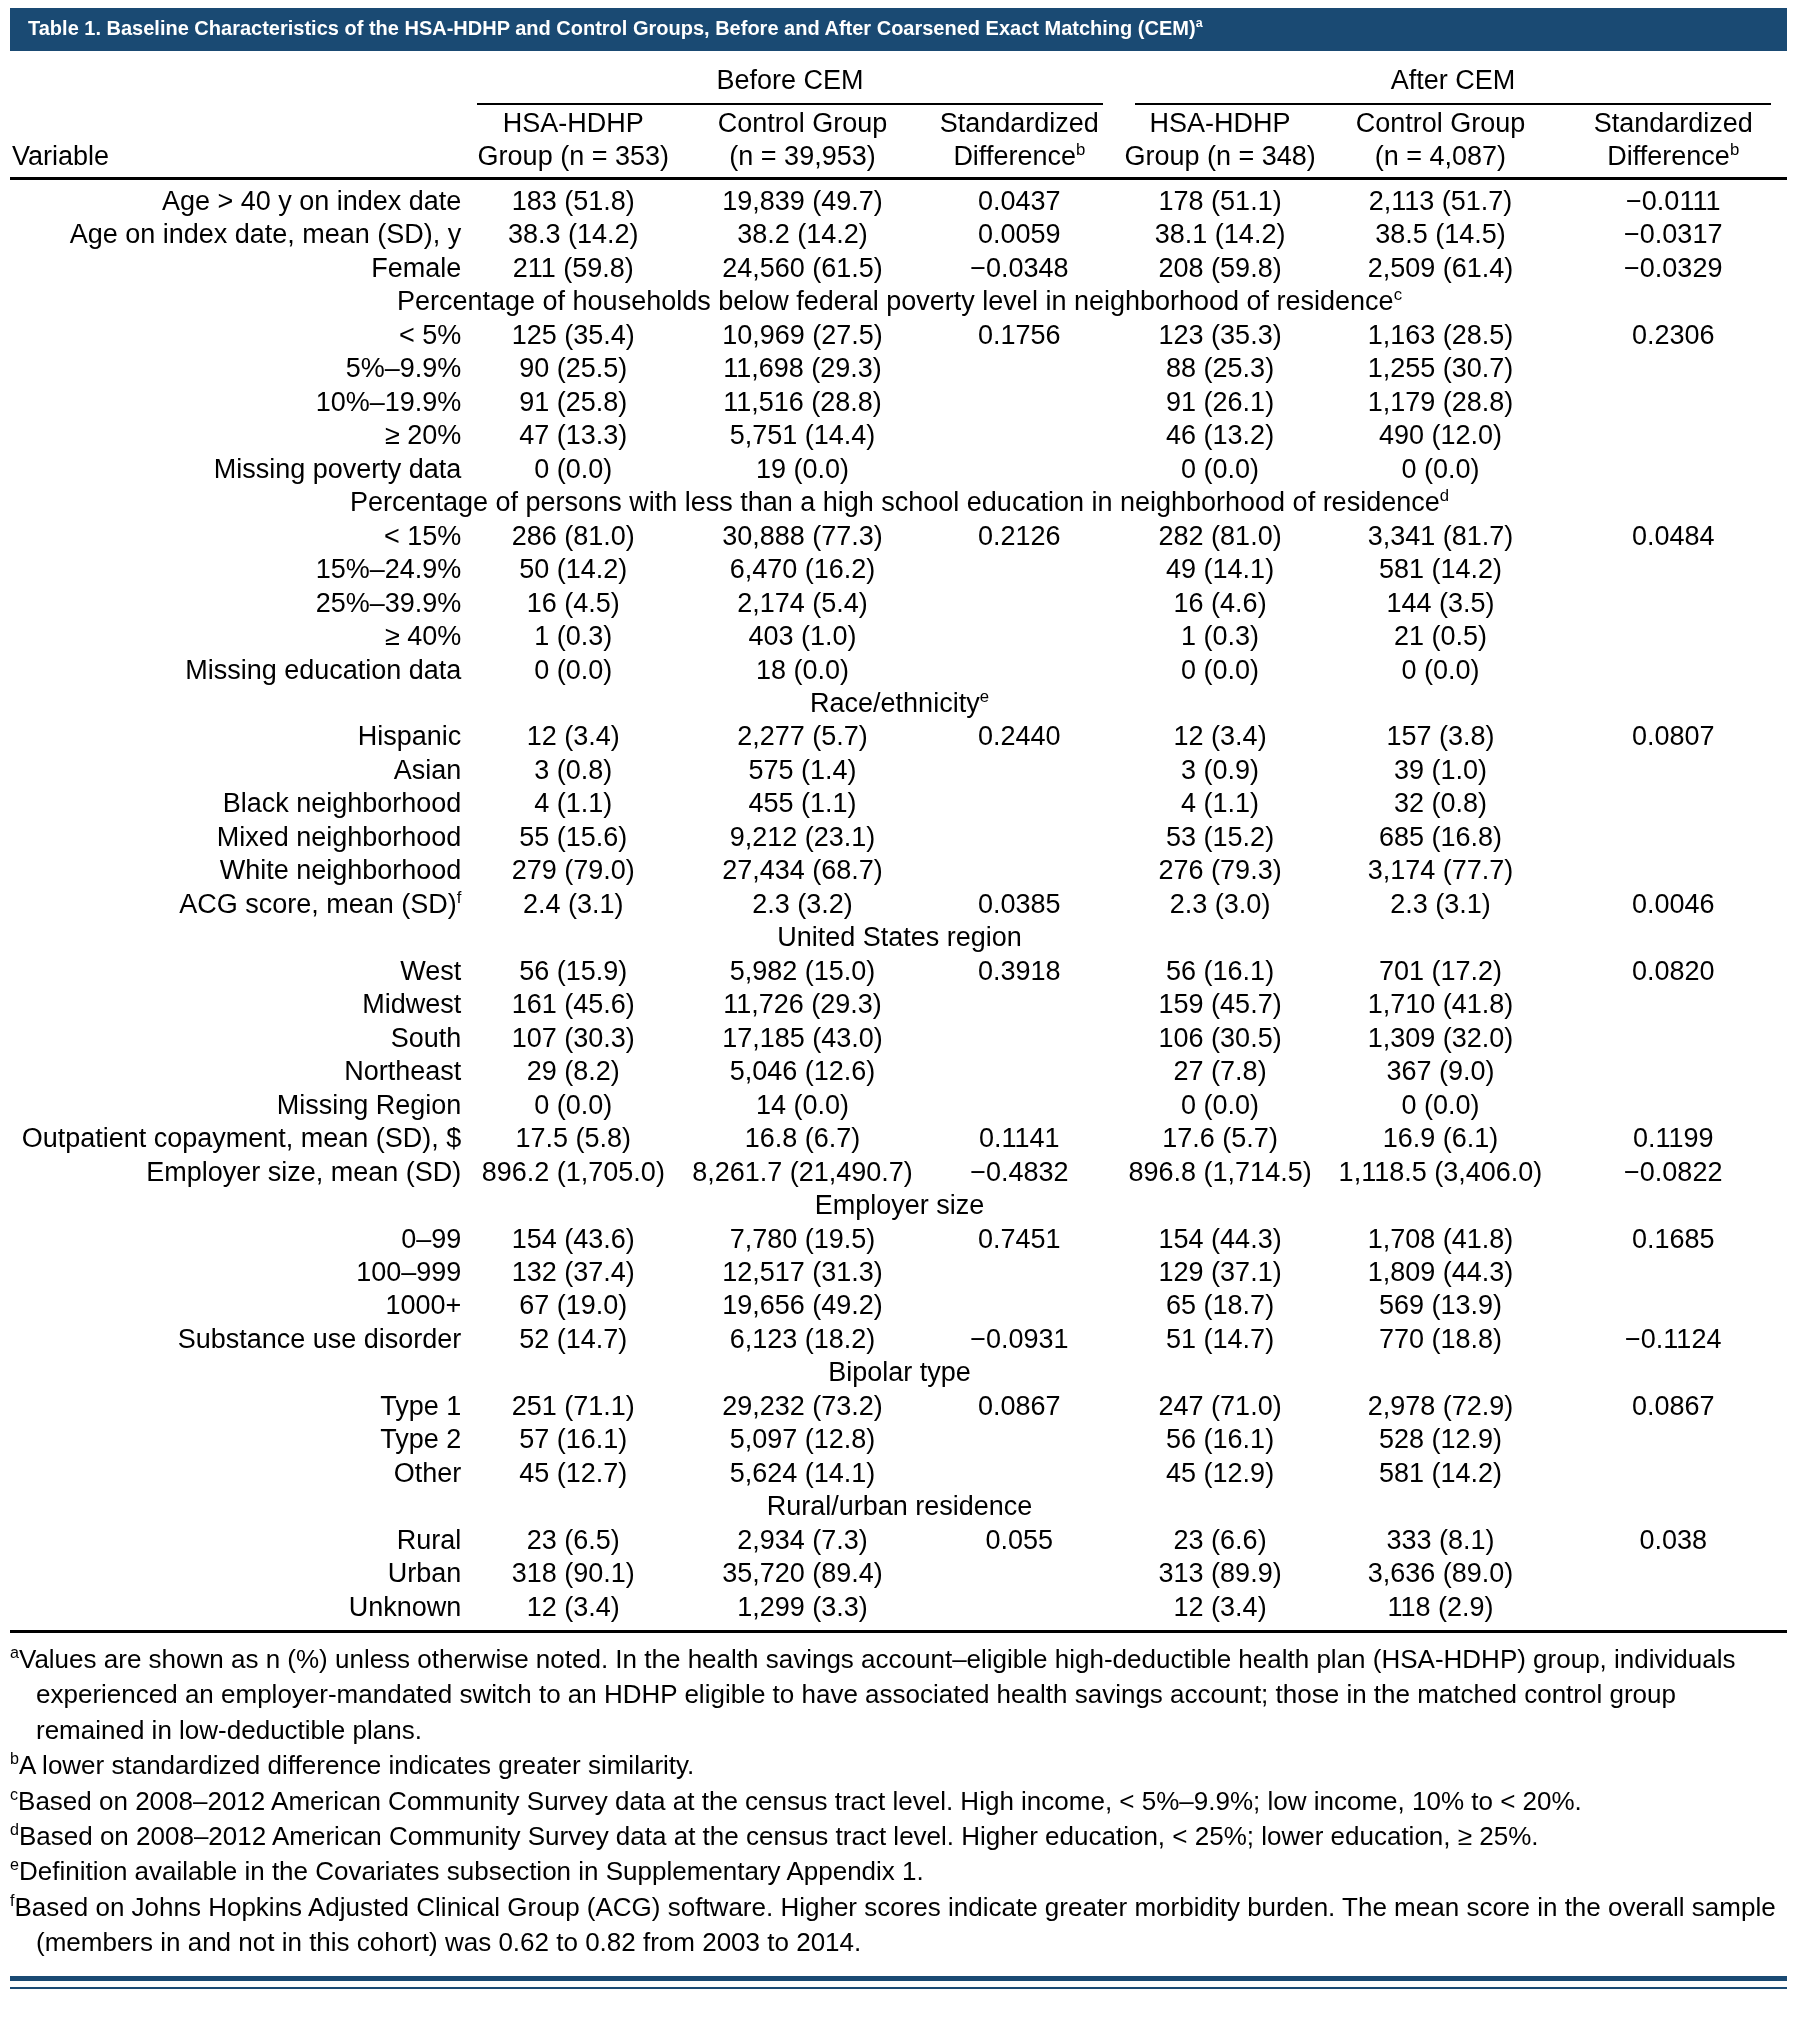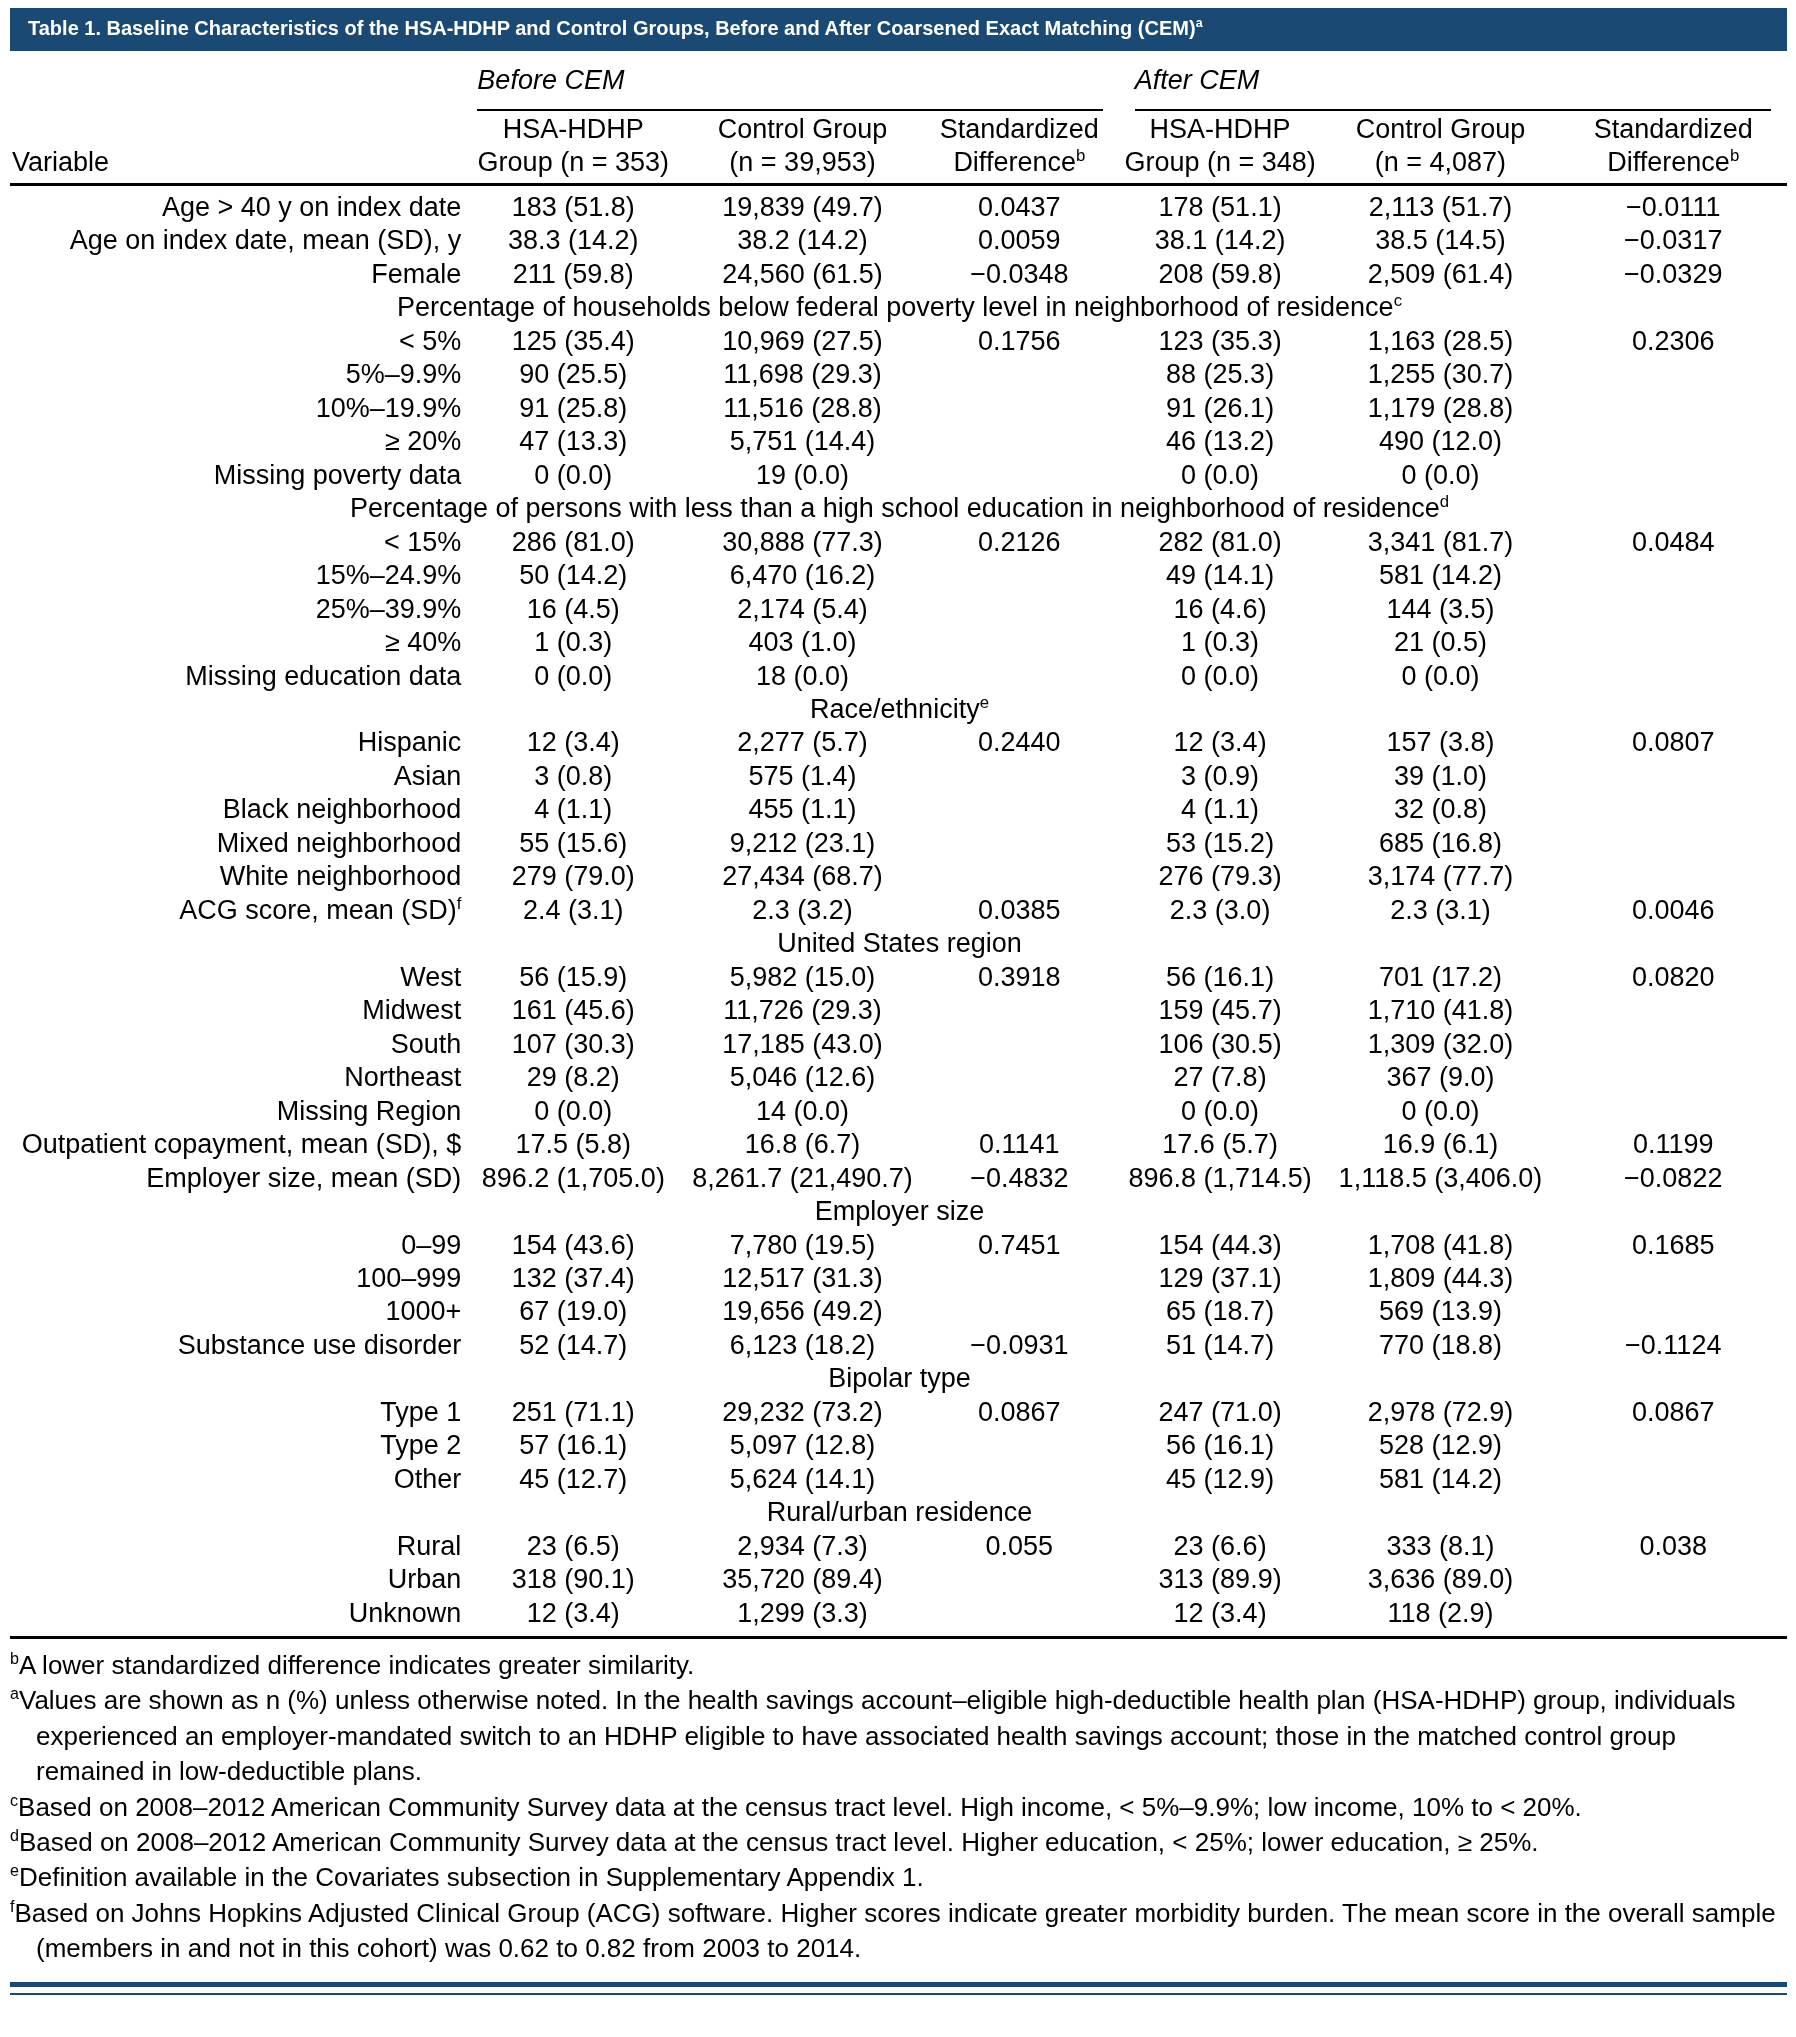--- a/index.html
+++ b/index.html
@@ -24,24 +24,23 @@
   table.baseline-table {
     width: 100%;
     border-collapse: collapse;
     margin-top: 12px;
     font-size: 27px;
   }
   th { font-weight: normal; }
 
   .group-head { padding: 2px 16px 0 16px; }
   .group-head-inner {
-    text-align: left;
-    padding-bottom: 13px;
+    text-align: center;
+    padding-bottom: 7px;
     border-bottom: 2px solid #000;
-    font-style: italic;
   }
   .col-header-row th {
     border-bottom: 3px solid #000;
     padding-bottom: 5px;
     vertical-align: bottom;
   }
   .var-head { text-align: left; padding-left: 2px; }
   .col-head { text-align: center; line-height: 1.2; padding-top: 2px; }
 
   tbody td { line-height: 1.24; padding: 0; }
@@ -466,22 +465,22 @@
           <td class="val-cell">1,299 (3.3)</td>
           <td class="val-cell"></td>
           <td class="val-cell">12 (3.4)</td>
           <td class="val-cell">118 (2.9)</td>
           <td class="val-cell"></td>
         </tr>
       </tbody>
   </table>
 
   <div class="footnotes">
+      <p class="footnote"><sup>a</sup>Values are shown as n (%) unless otherwise noted. In the health savings account–eligible high-deductible health plan (HSA-HDHP) group, individuals experienced an employer-mandated switch to an HDHP eligible to have associated health savings account; those in the matched control group remained in low-deductible plans.</p>
       <p class="footnote"><sup>b</sup>A lower standardized difference indicates greater similarity.</p>
-      <p class="footnote"><sup>a</sup>Values are shown as n (%) unless otherwise noted. In the health savings account–eligible high-deductible health plan (HSA-HDHP) group, individuals experienced an employer-mandated switch to an HDHP eligible to have associated health savings account; those in the matched control group remained in low-deductible plans.</p>
       <p class="footnote"><sup>c</sup>Based on 2008–2012 American Community Survey data at the census tract level. High income, &lt; 5%–9.9%; low income, 10% to &lt; 20%.</p>
       <p class="footnote"><sup>d</sup>Based on 2008–2012 American Community Survey data at the census tract level. Higher education, &lt; 25%; lower education, ≥ 25%.</p>
       <p class="footnote"><sup>e</sup>Definition available in the Covariates subsection in Supplementary Appendix 1.</p>
       <p class="footnote"><sup>f</sup>Based on Johns Hopkins Adjusted Clinical Group (ACG) software. Higher scores indicate greater morbidity burden. The mean score in the overall sample (members in and not in this cohort) was 0.62 to 0.82 from 2003 to 2014.</p>
     </div>
 
   <div class="bottom-rule">
     <div class="rule-thick"></div>
     <div class="rule-thin"></div>
   </div>

